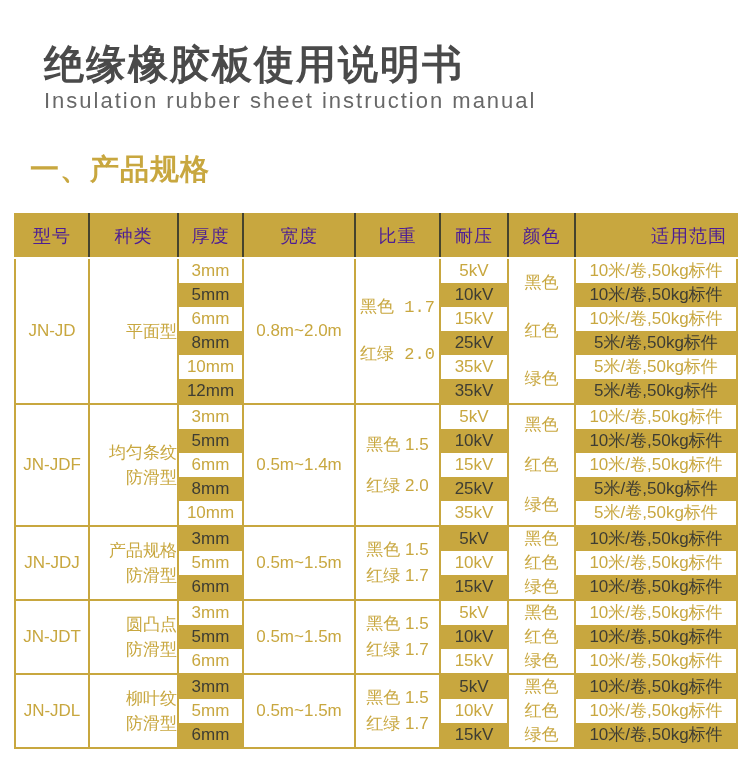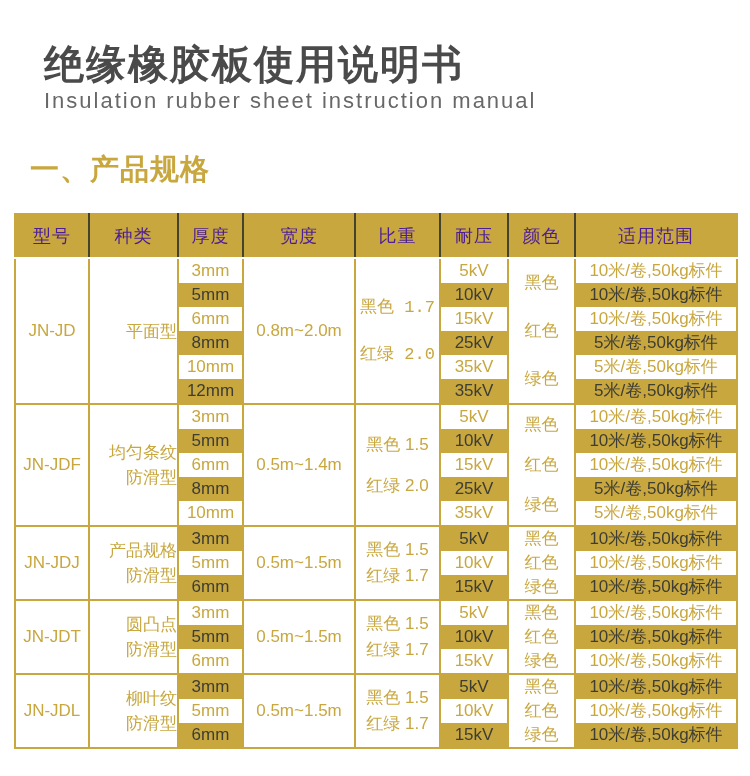--- a/index.html
+++ b/index.html
@@ -43,21 +43,21 @@
     height: 30px;
     background: #c8a73f;
     color: #4c1d95;
     font-size: 18px;
     font-weight: 500;
     padding: 9px;
     border-right: 2px solid #45432d;
     border-bottom: 2px solid #ffffff;
     letter-spacing: 1px;
   }
-  .spec-table th:last-child { border-right: none; }
+  .spec-table th:last-child { border-right: none; text-align: right; }
   .spec-table tbody { border-top: 2px solid #c8a73f; }
   .spec-table td {
     height: 24px;
     padding: 0;
     text-align: center;
     vertical-align: middle;
     font-size: 17px;
     color: #c8a73f;
     border-right: 2px solid #c8a73f;
     white-space: pre-line;

